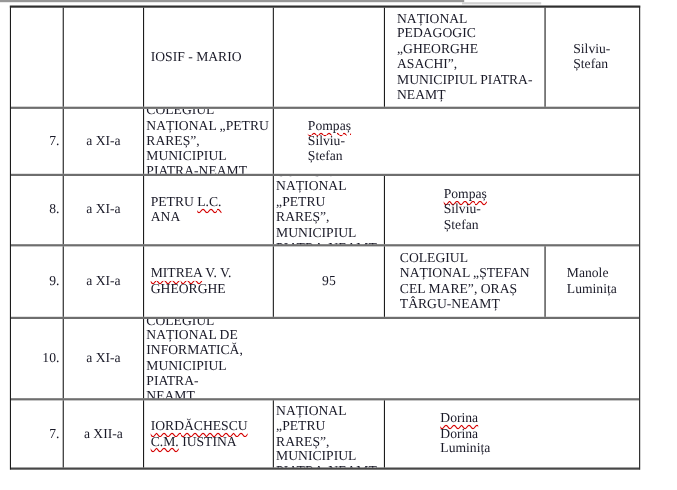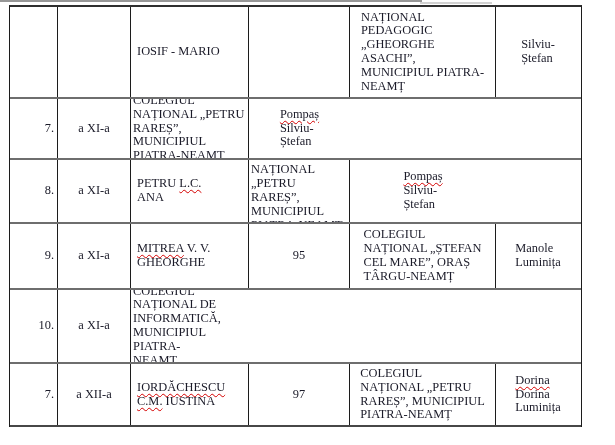--- a/index.html
+++ b/index.html
@@ -171,23 +171,20 @@
         <div class="cell c-num">
           <span class="txt">7.</span>
         </div>
         <div class="cell c-class">
           <span class="txt">a XII-a</span>
         </div>
         <div class="cell c-name">
           <span class="txt"><span class="sq">IORDĂCHESCU</span><span>
 </span><span class="sq">C.M.</span><span> IUSTINA</span></span>
         </div>
-        <div class="cell c-score">
-          <span class="txt">97</span>
-        </div>
         <div class="cell c-school">
           <span class="txt">COLEGIUL
 NAȚIONAL „PETRU
 RAREȘ”, MUNICIPIUL
 PIATRA-NEAMȚ</span>
         </div>
         <div class="cell c-teacher">
           <span class="txt"><span class="sq">Dorina</span><span>
 Dorina
 Luminița</span></span>

